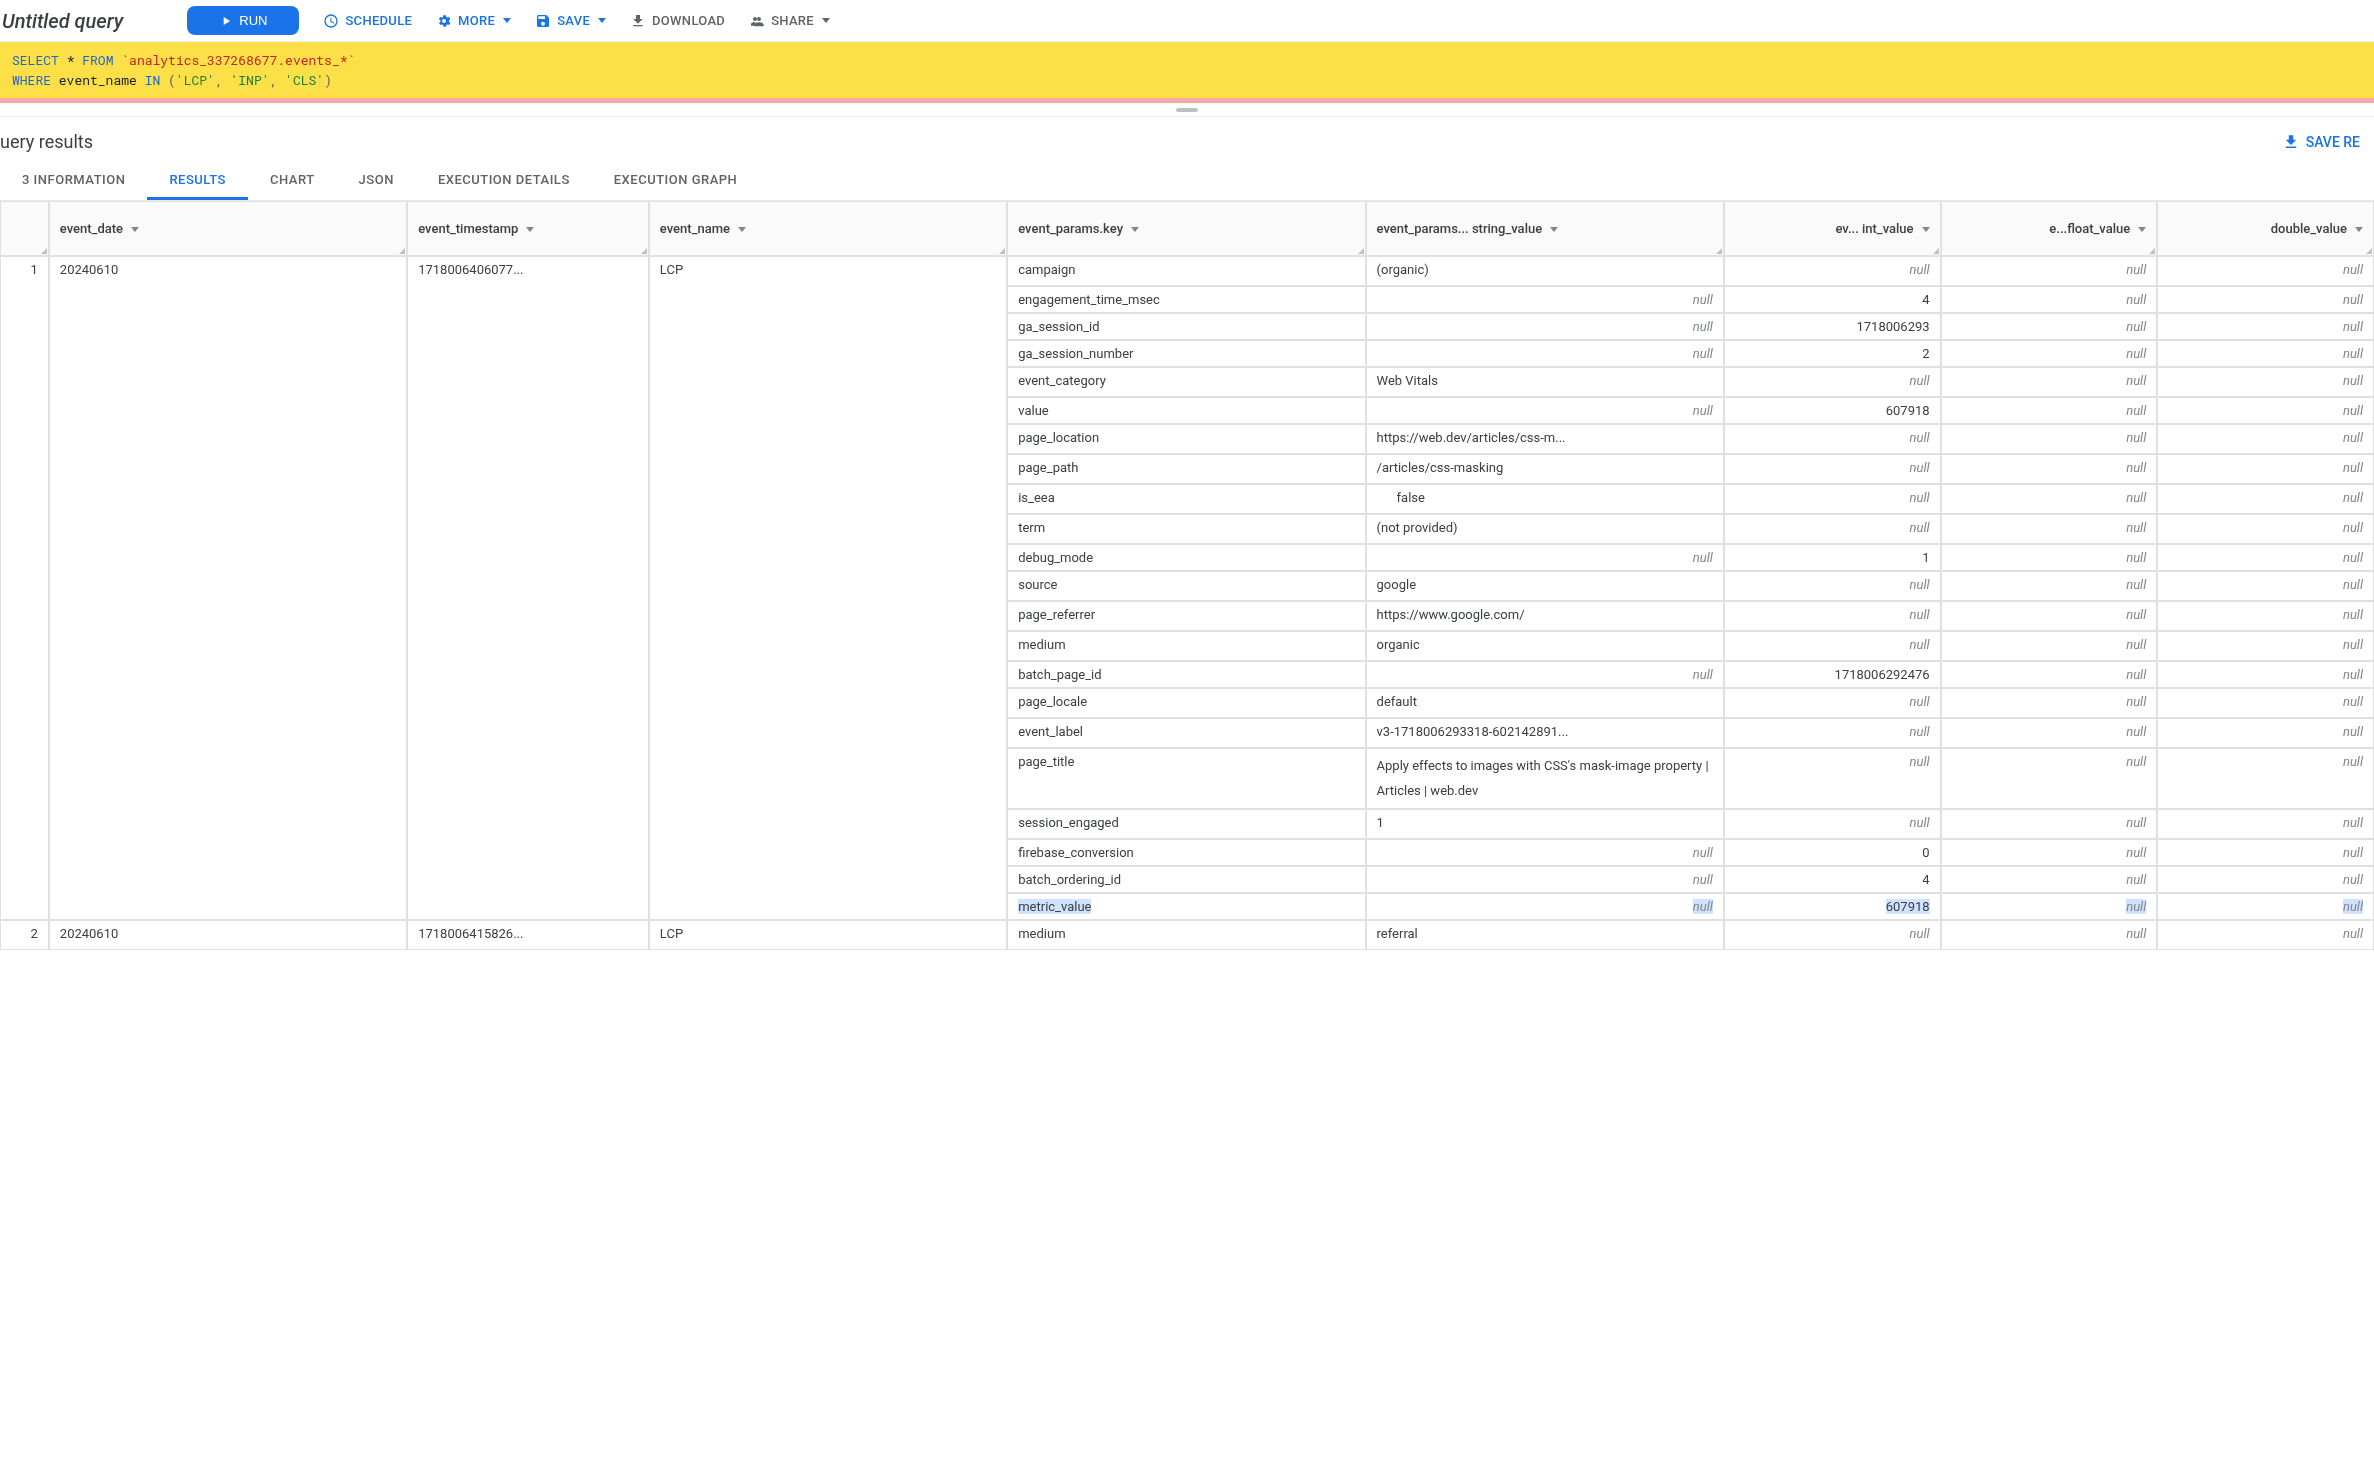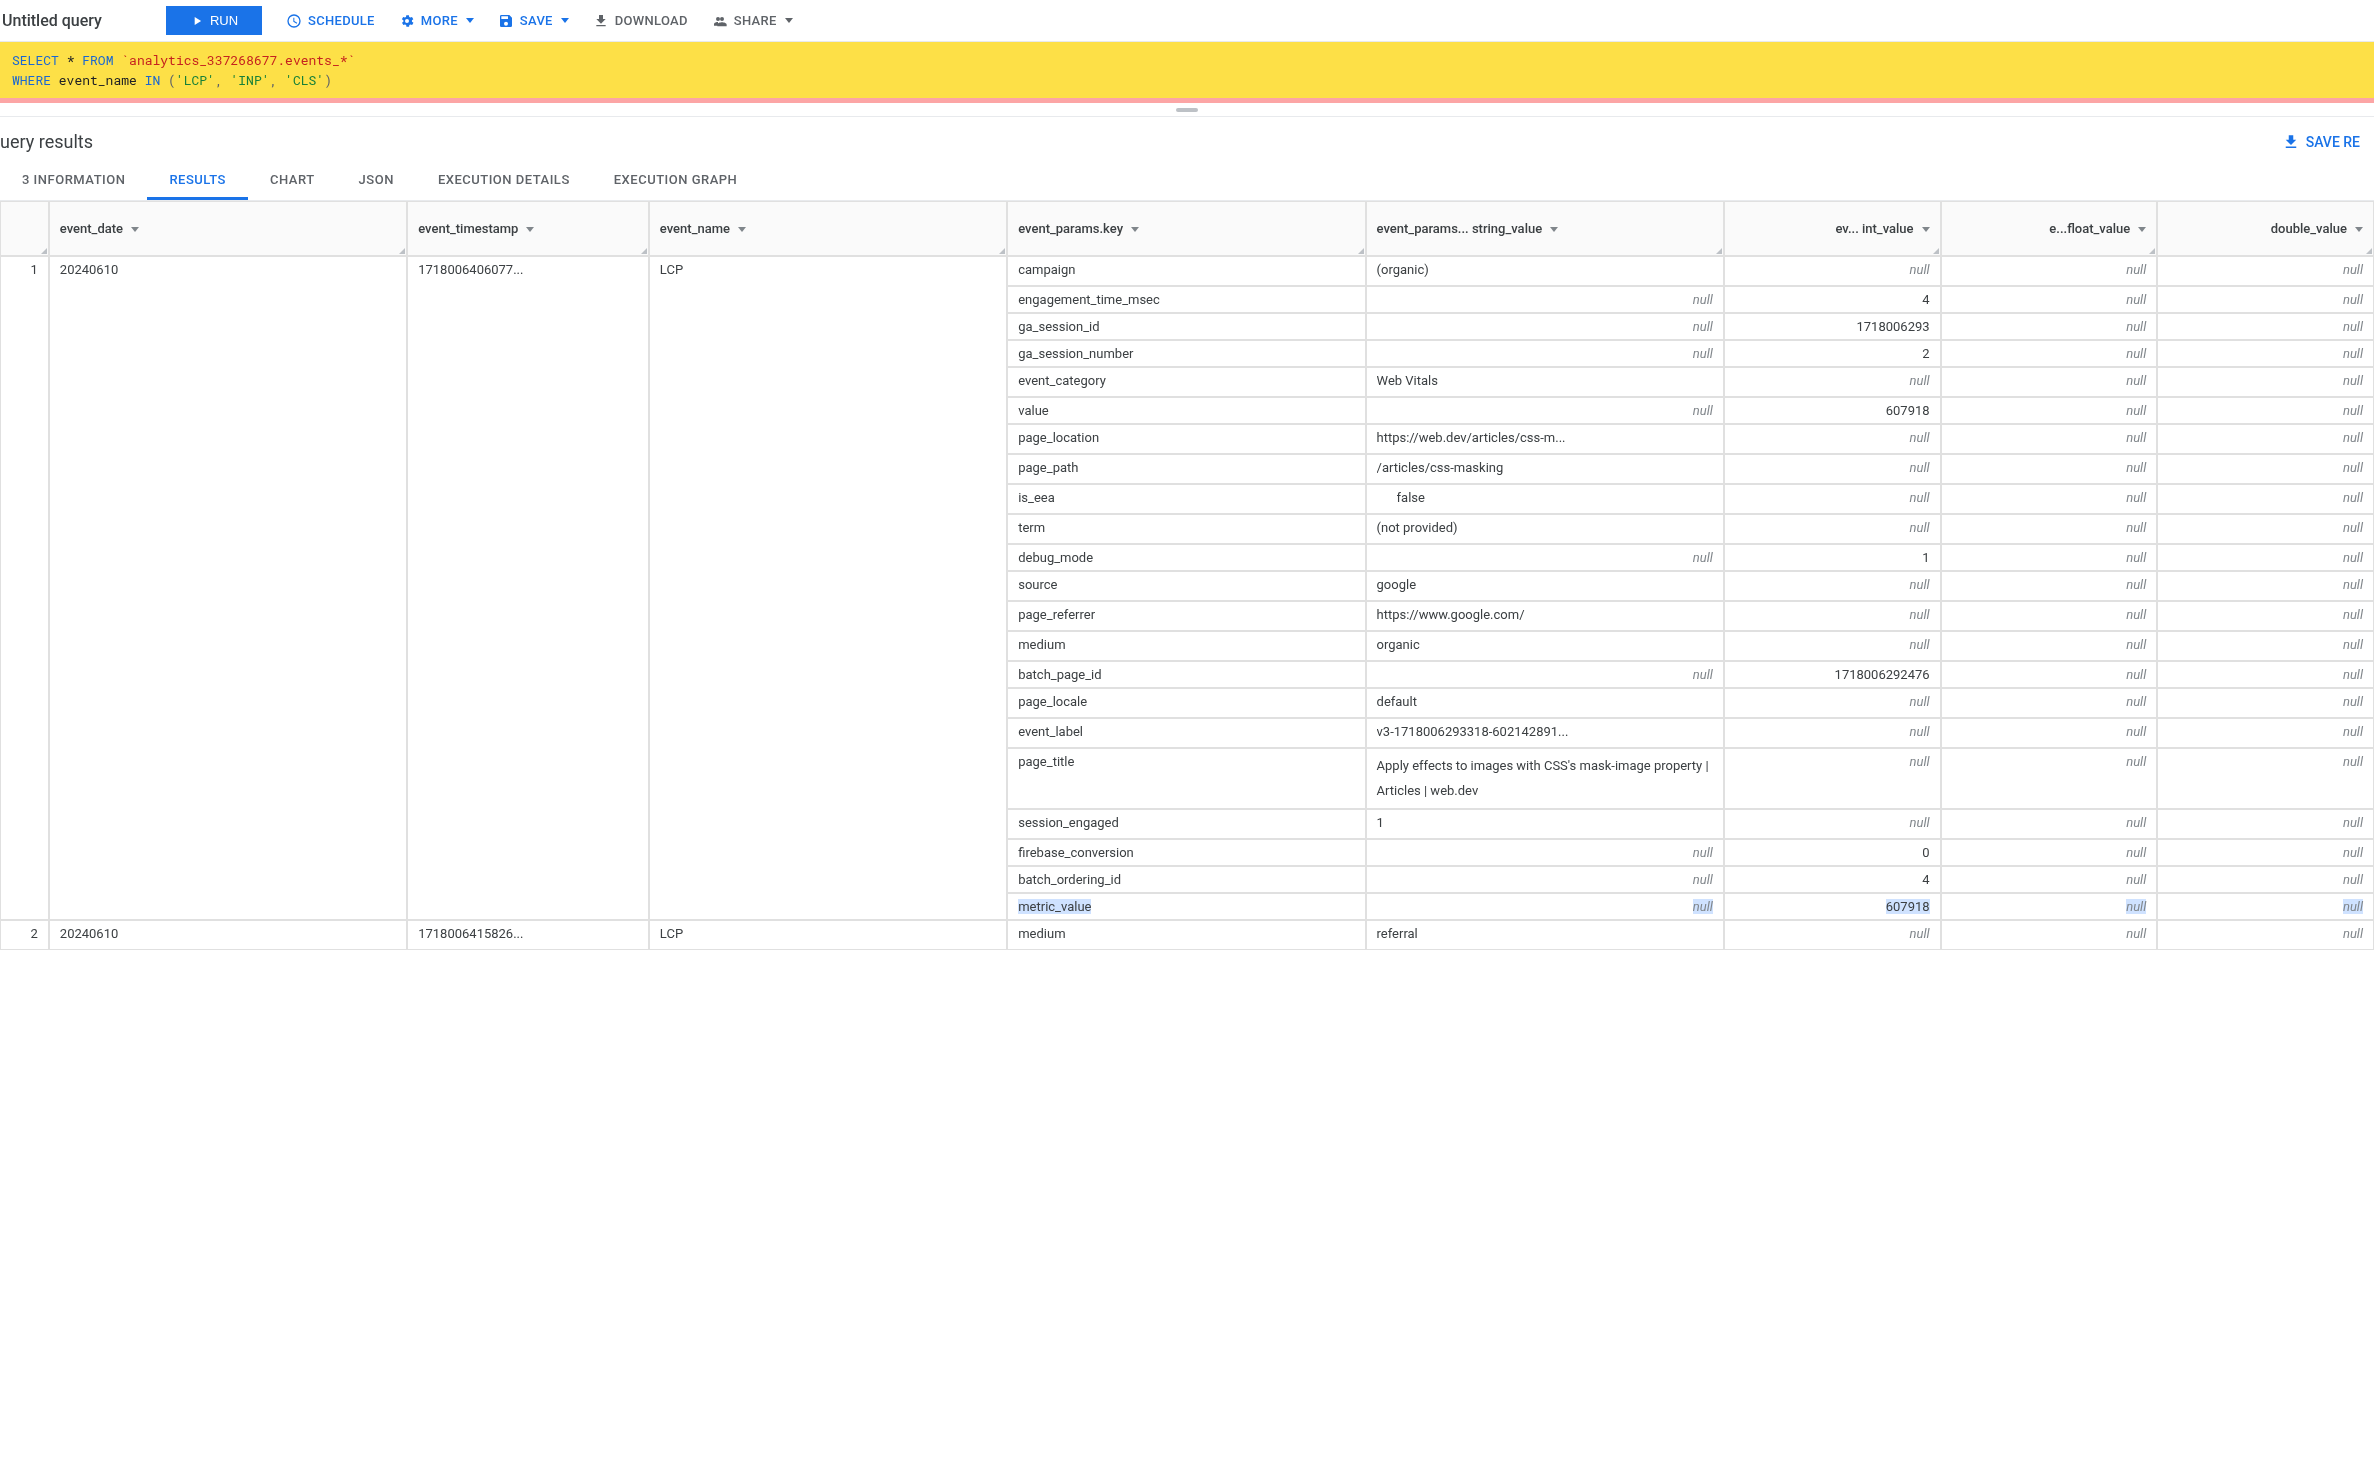--- a/index.html
+++ b/index.html
@@ -1,20 +1,20 @@
 <!DOCTYPE html>
 <html><head>
 <meta charset="utf-8">
 <style>
   * { box-sizing: border-box; margin: 0; padding: 0; }
   body { font-family: Roboto, "Helvetica Neue", Arial, sans-serif; font-size: 13px; color: #202124; background: #fff; overflow-x: hidden; }
   
   .toolbar { display: flex; align-items: center; padding: 6px 0 6px 0; gap: 24px; border-bottom: 1px solid #e8eaed; }
-  .query-title { font-size: 16px; font-weight: 500; color: #3c4043; margin-right: 40px; padding-left: 2px; }
-  .run-btn { background: #1a73e8; color: #fff; border: none; border-radius: 0; padding: 7px 24px; font-size: 13px; font-weight: 500; display: inline-flex; align-items: center; gap: 6px; cursor: pointer; }
+  .query-title { font-size: 20px; font-weight: 500; color: #3c4043; margin-right: 40px; padding-left: 2px; font-style: italic; }
+  .run-btn { background: #1a73e8; color: #fff; border: none; border-radius: 8px; padding: 7px 32px; font-size: 13px; font-weight: 500; display: inline-flex; align-items: center; gap: 6px; cursor: pointer; }
   .run-btn svg { width: 14px; height: 14px; fill: #fff; }
   .tool-action { color: #1a73e8; font-weight: 500; font-size: 13px; display: inline-flex; align-items: center; gap: 6px; cursor: pointer; text-transform: uppercase; letter-spacing: 0.3px; }
   .tool-action svg { width: 16px; height: 16px; fill: #1a73e8; }
   .tool-action.grey { color: #5f6368; }
   .tool-action.grey svg { fill: #5f6368; }
   .caret { width: 0; height: 0; border-left: 4px solid transparent; border-right: 4px solid transparent; border-top: 5px solid currentColor; margin-left: 2px; }
   
   .sql-editor { font-family: "Roboto Mono", Menlo, monospace; font-size: 13px; line-height: 20px; padding: 8px 12px; border-bottom: 5px solid #fca5a5; white-space: pre; background: #fde047; }
   .kw { color: #1967d2; }
   .str { color: #188038; }

